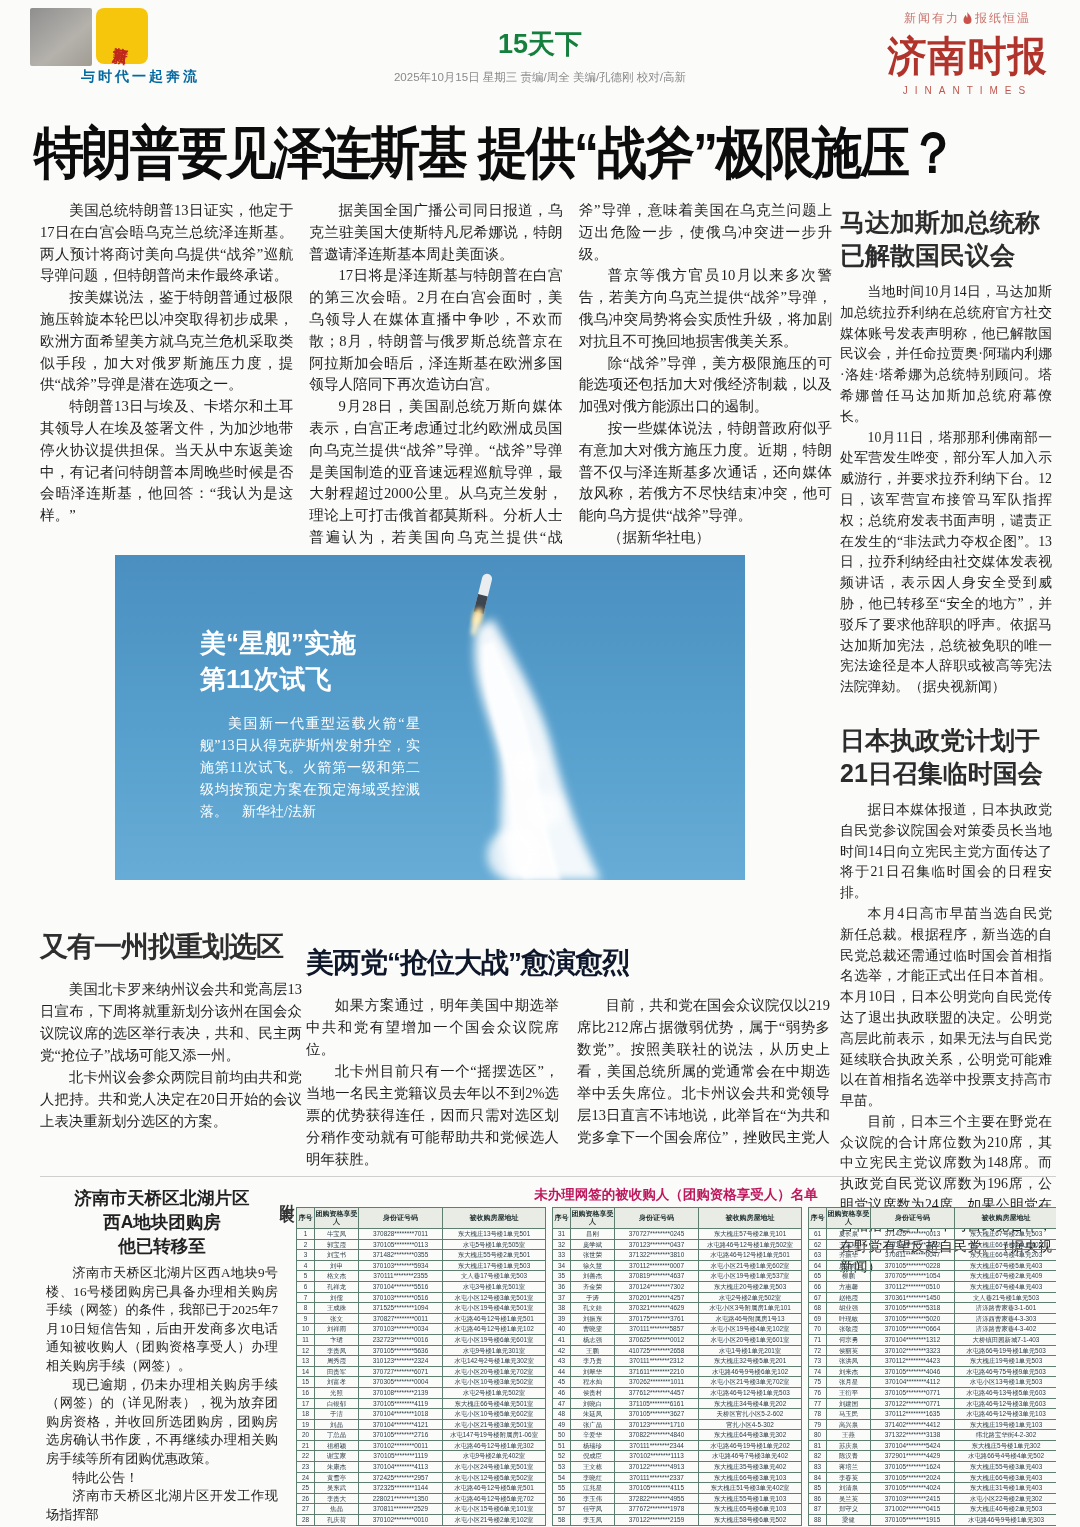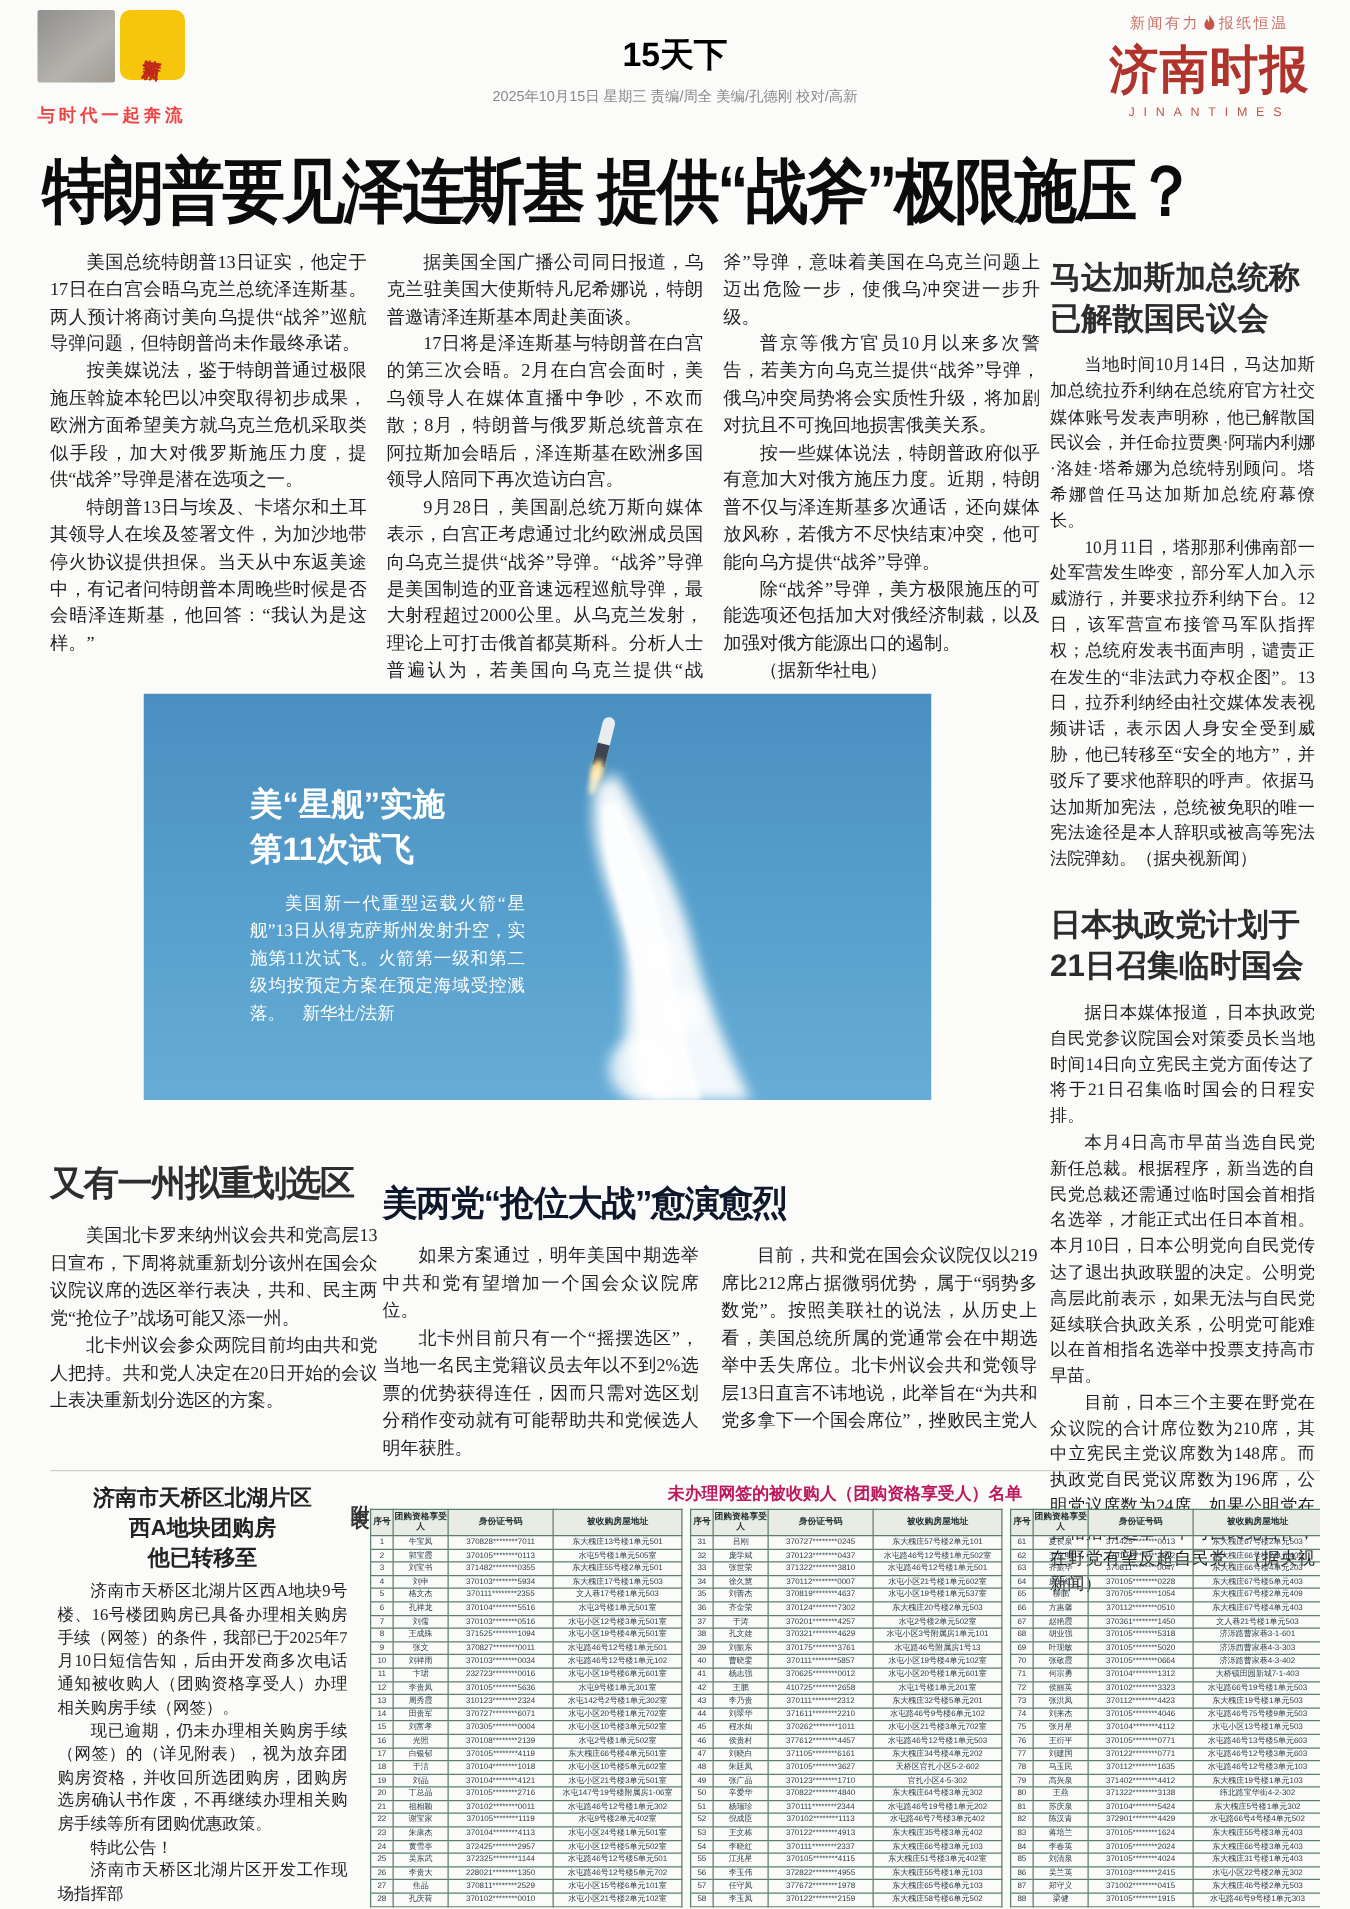--- a/index.html
+++ b/index.html
@@ -5,23 +5,23 @@
   html,body{margin:0;padding:0;}
   body{width:1080px;height:1527px;position:relative;background:#fbfbfa;overflow:hidden;
        font-family:"Liberation Serif", serif;color:#1e1e1e;}
   .abs{position:absolute;}
   
   .hdr-left{left:30px;top:8px;width:170px;}
   .logo-row{display:flex;align-items:flex-start;gap:4px;}
   .photo-sq{width:62px;height:58px;background:linear-gradient(140deg,#8f8f8f,#b5b2ac 60%,#a09c94);border-radius:2px;}
   .nyr-icon{width:52px;height:56px;background:#f6c60d;border-radius:8px;display:flex;align-items:center;justify-content:center;}
   .nyr-icon span{color:#c0271d;font-weight:900;font-size:15px;writing-mode:vertical-rl;transform:rotate(8deg);font-family:"Liberation Serif",serif;}
-  .tagline{margin-top:18px;font-family:"Liberation Sans",sans-serif;font-weight:700;font-size:14px;letter-spacing:3px;color:#ef4444;}
+  .tagline{margin-top:2px;font-family:"Liberation Sans",sans-serif;font-weight:700;font-size:14px;letter-spacing:3px;color:#0369a1;text-align:right;}
   .hdr-center{left:0;top:26px;width:1080px;text-align:center;}
-  .edition{font-family:"Liberation Sans",sans-serif;font-weight:900;font-size:27px;color:#000000;}
+  .edition{font-family:"Liberation Sans",sans-serif;font-weight:900;font-size:27px;color:#15803d;}
   .dateline{margin-top:8px;font-size:11.5px;color:#8a8a8a;font-family:"Liberation Sans",sans-serif;}
   .hdr-right{left:880px;top:10px;width:175px;text-align:center;}
   .slogan{font-size:12px;color:#c9736b;letter-spacing:2px;font-family:"Liberation Sans",sans-serif;display:flex;align-items:center;justify-content:center;gap:2px;}
   .paper-name{margin-top:2px;font-size:39px;font-weight:900;color:#b0342b;font-family:"Liberation Serif",serif;transform:scaleY(1.05);letter-spacing:1px;}
   .paper-en{margin-top:2px;font-size:10px;color:#c0574f;letter-spacing:7px;font-family:"Liberation Sans",sans-serif;}
   
   .headline{left:34px;top:116px;width:1014px;font-family:"Liberation Sans",sans-serif;
             font-weight:900;font-size:50px;letter-spacing:-2px;color:#0c0c0c;white-space:nowrap;transform:scaleY(1.12);transform-origin:left top;}
   
   .bodytext p{margin:0;text-indent:2em;text-align:justify;}
@@ -98,22 +98,22 @@
 <h1 class="abs headline" style="margin:0;">特朗普要见泽连斯基 提供“战斧”极限施压？</h1>
 
 <div class="abs main-art bodytext">
     <p>美国总统特朗普13日证实，他定于17日在白宫会晤乌克兰总统泽连斯基。两人预计将商讨美向乌提供“战斧”巡航导弹问题，但特朗普尚未作最终承诺。</p>
     <p>按美媒说法，鉴于特朗普通过极限施压斡旋本轮巴以冲突取得初步成果，欧洲方面希望美方就乌克兰危机采取类似手段，加大对俄罗斯施压力度，提供“战斧”导弹是潜在选项之一。</p>
     <p>特朗普13日与埃及、卡塔尔和土耳其领导人在埃及签署文件，为加沙地带停火协议提供担保。当天从中东返美途中，有记者问特朗普本周晚些时候是否会晤泽连斯基，他回答：“我认为是这样。”</p>
     <p>据美国全国广播公司同日报道，乌克兰驻美国大使斯特凡尼希娜说，特朗普邀请泽连斯基本周赴美面谈。</p>
     <p>17日将是泽连斯基与特朗普在白宫的第三次会晤。2月在白宫会面时，美乌领导人在媒体直播中争吵，不欢而散；8月，特朗普与俄罗斯总统普京在阿拉斯加会晤后，泽连斯基在欧洲多国领导人陪同下再次造访白宫。</p>
     <p>9月28日，美国副总统万斯向媒体表示，白宫正考虑通过北约欧洲成员国向乌克兰提供“战斧”导弹。“战斧”导弹是美国制造的亚音速远程巡航导弹，最大射程超过2000公里。从乌克兰发射，理论上可打击俄首都莫斯科。分析人士普遍认为，若美国向乌克兰提供“战斧”导弹，意味着美国在乌克兰问题上迈出危险一步，使俄乌冲突进一步升级。</p>
     <p>普京等俄方官员10月以来多次警告，若美方向乌克兰提供“战斧”导弹，俄乌冲突局势将会实质性升级，将加剧对抗且不可挽回地损害俄美关系。</p>
+    <p>除“战斧”导弹，美方极限施压的可能选项还包括加大对俄经济制裁，以及加强对俄方能源出口的遏制。</p>
     <p>按一些媒体说法，特朗普政府似乎有意加大对俄方施压力度。近期，特朗普不仅与泽连斯基多次通话，还向媒体放风称，若俄方不尽快结束冲突，他可能向乌方提供“战斧”导弹。</p>
-    <p>除“战斧”导弹，美方极限施压的可能选项还包括加大对俄经济制裁，以及加强对俄方能源出口的遏制。</p>
     <p>（据新华社电）</p>
   </div>
 
 <div class="abs sidebar">
   <h2 class="sb-title">
     <span>马达加斯加总统称</span><br>
     <span>已解散国民议会</span>
   </h2>
   <div class="sb-body bodytext">
       <p>当地时间10月14日，马达加斯加总统拉乔利纳在总统府官方社交媒体账号发表声明称，他已解散国民议会，并任命拉贾奥·阿瑞内利娜·洛娃·塔希娜为总统特别顾问。塔希娜曾任马达加斯加总统府幕僚长。</p>

